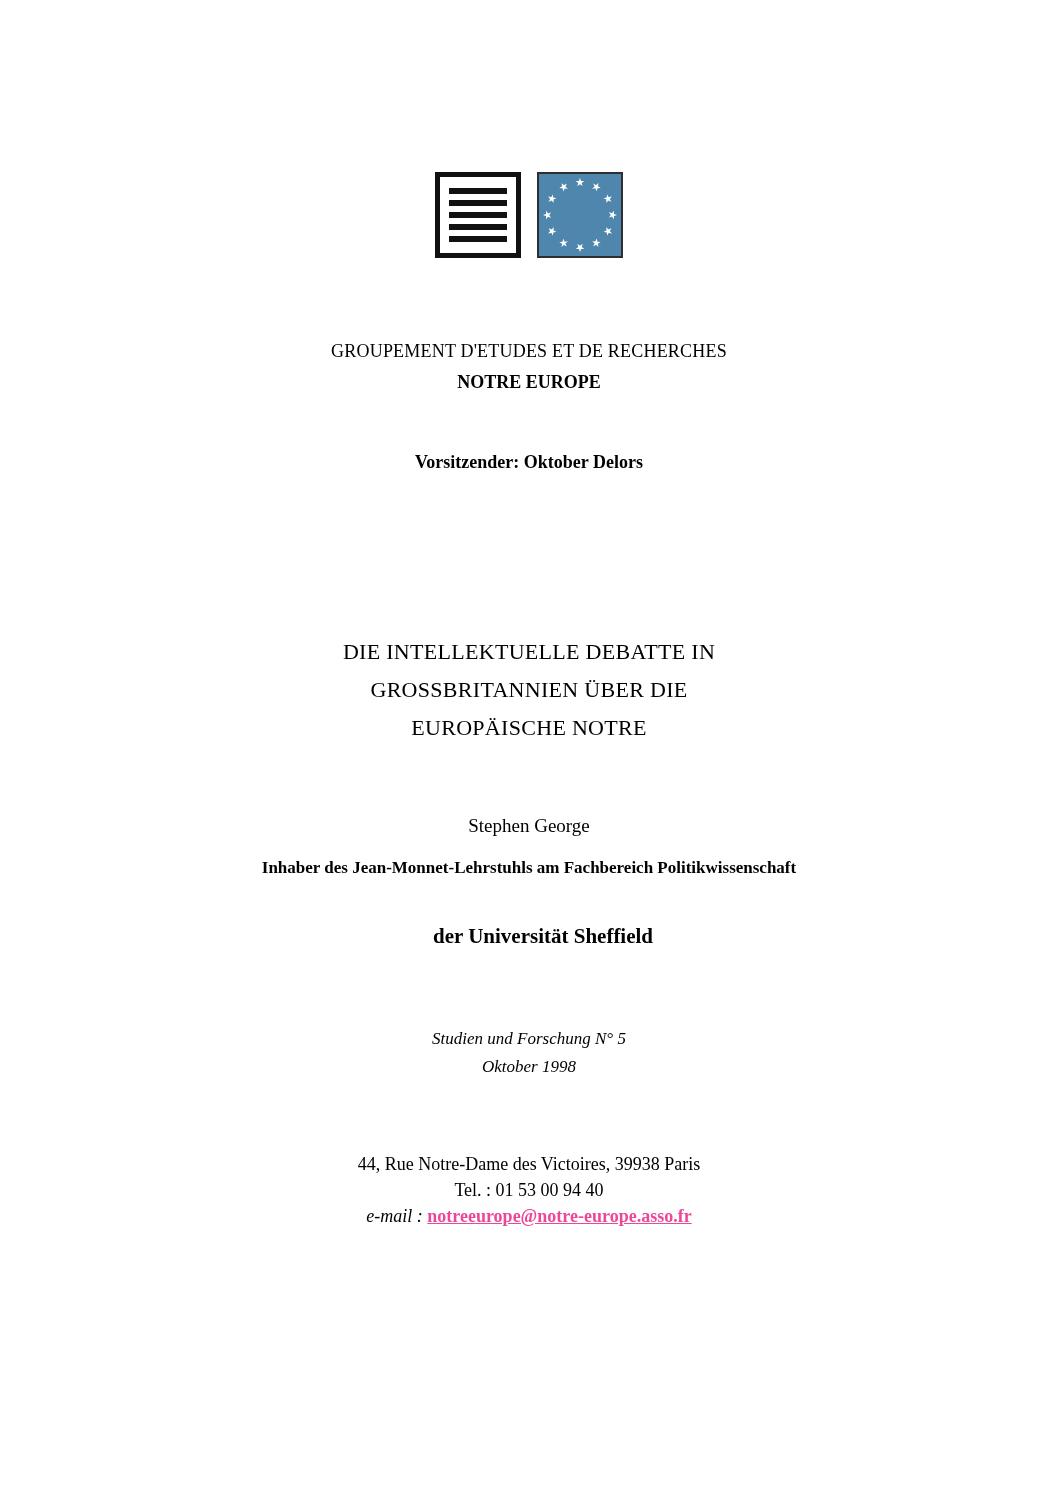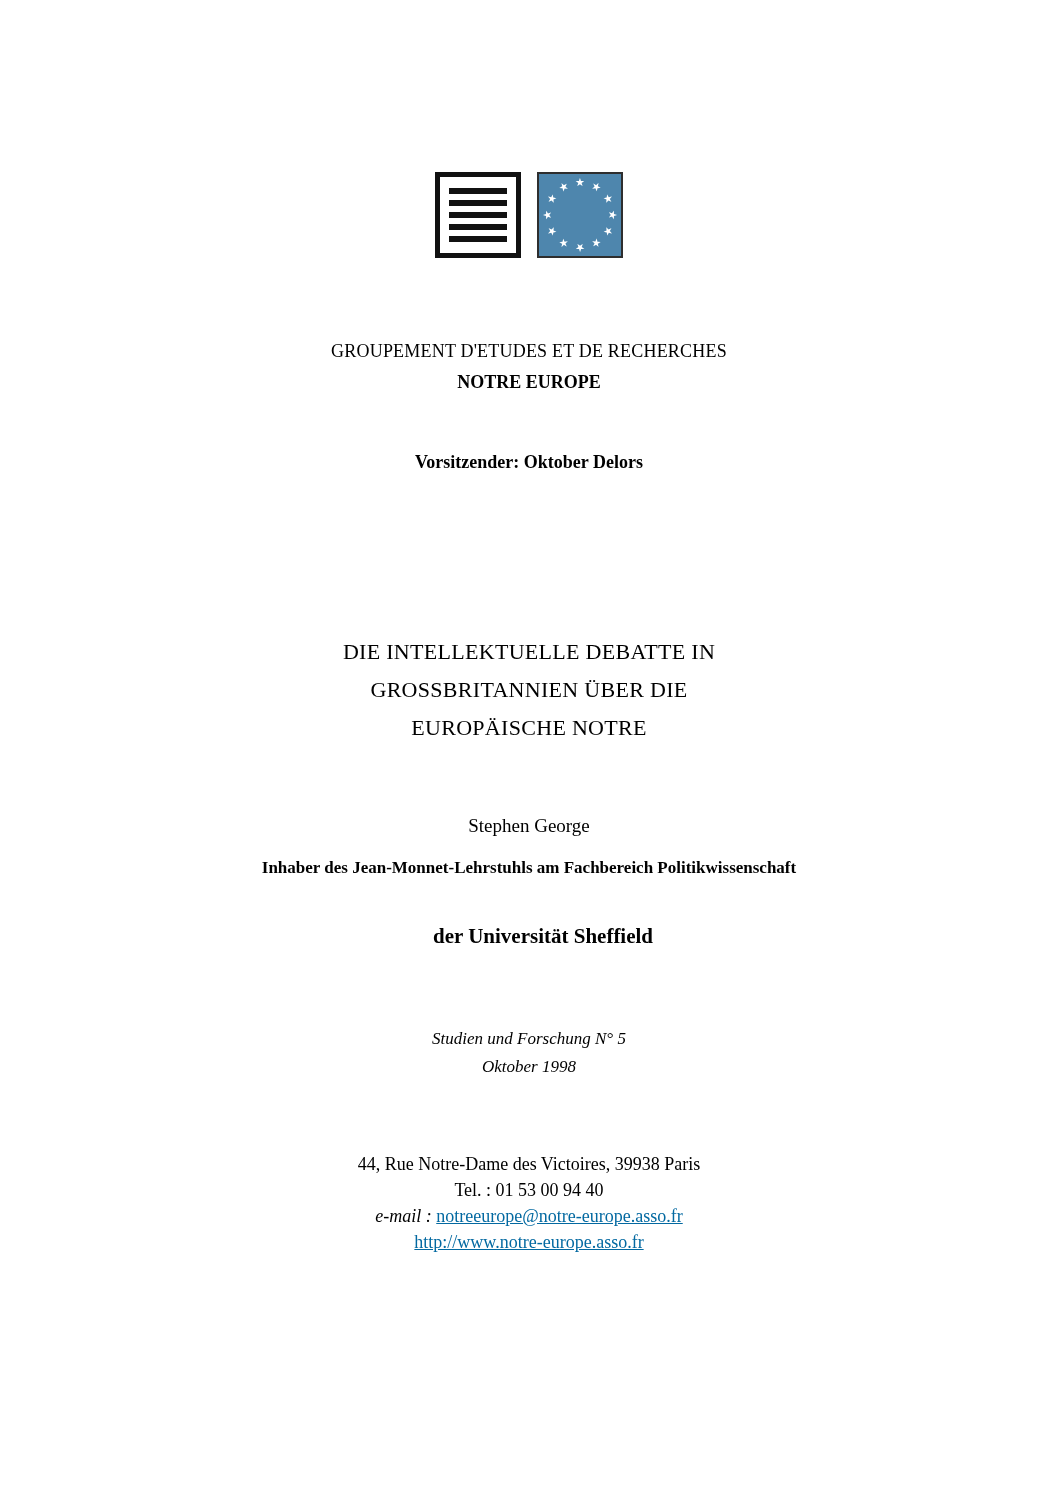--- a/index.html
+++ b/index.html
@@ -60,21 +60,21 @@
   .title-block{top:633px;font-size:22px;font-weight:normal;line-height:38px;letter-spacing:.3px;}
 
   .author{top:815px;font-size:19px;font-weight:normal;}
   .author-role1{top:858px;font-size:17px;font-weight:bold;}
   .author-role2{top:924px;font-size:21px;font-weight:bold;padding-left:14px;}
 
   .series-block{top:997px;font-size:17px;font-style:italic;line-height:28px;margin-top:28px;}
 
   .address-block{top:1151px;font-size:18px;line-height:26px;}
   .link{
-    color:#0369a1;text-decoration:underline;cursor:pointer;
+    color:#ec4899;text-decoration:underline;cursor:pointer;font-weight:bold;
   }
   .em-prefix{font-style:italic;}
 </style>
 </head>
 <body>
 
 <div class="page">
 
   <div class="logo-row">
     <div class="logo-doc">
@@ -144,18 +144,15 @@
     <div>Studien und Forschung N° 5</div>
     <div>Oktober 1998</div>
   </div>
 
   <div class="centered address-block">
     <div>44, Rue Notre-Dame des Victoires, 39938 Paris</div>
     <div>Tel. : 01 53 00 94 40</div>
     <div>
       <span class="em-prefix">e-mail : </span><a class="link">notreeurope@notre-europe.asso.fr</a>
     </div>
-    <div>
-      <a class="link">http://www.notre-europe.asso.fr</a>
-    </div>
   </div>
 
 </div>
 
 </body></html>

